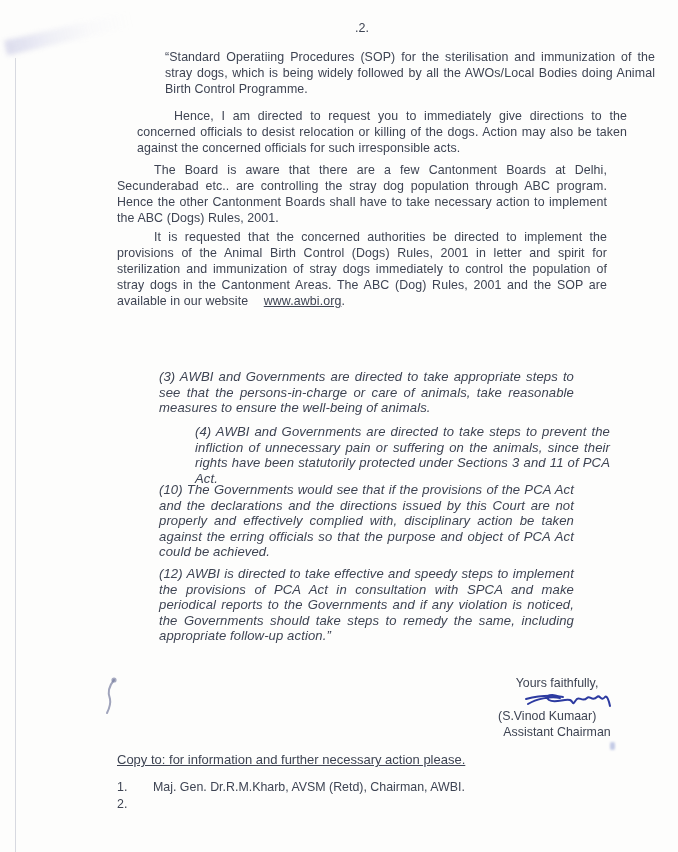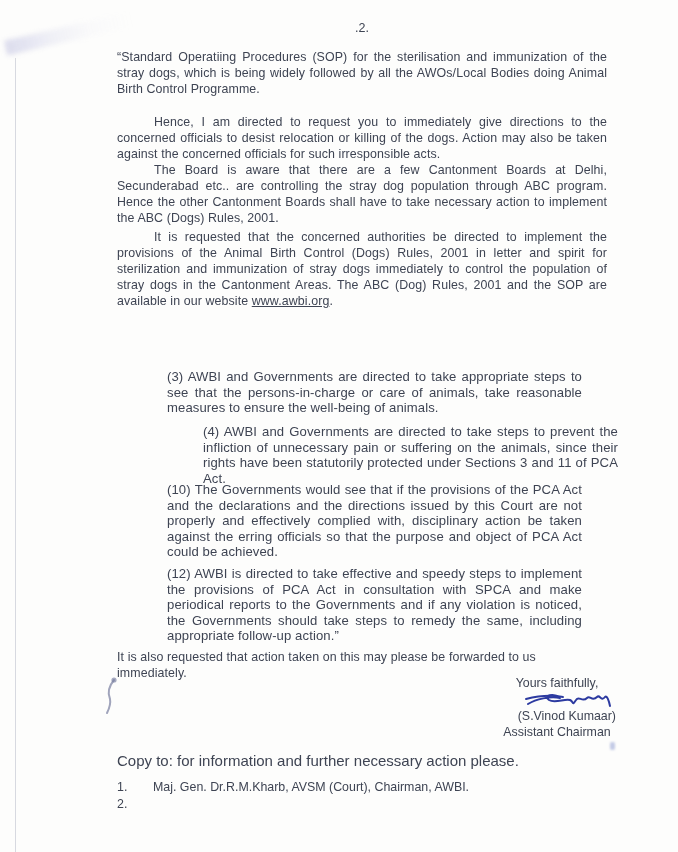--- a/index.html
+++ b/index.html
@@ -21,86 +21,85 @@
   .speck{position:absolute;left:610px;top:742px;width:5px;height:8px;
          background:rgba(90,110,190,.35);filter:blur(1px);border-radius:2px;}
   
   .blk{position:absolute;left:117px;width:490px;
        font-size:12.4px;line-height:15.9px;text-align:justify;
        letter-spacing:.1px;}
   .pagenum{position:absolute;left:117px;width:490px;text-align:center;
            font-size:12.5px;}
   .ind-sm{text-indent:37px;}
   .ind-lg{text-indent:68px;}
-  .quote{position:absolute;left:167px;width:415px;
-         font-size:13.1px;line-height:15.6px;
+  .quote{position:absolute;left:159px;width:415px;
+         font-style:italic;font-size:13.1px;line-height:15.6px;
          text-align:justify;letter-spacing:.1px;}
-  .weblink{text-decoration:underline;}
+  .weblink{text-decoration:underline;margin-left:12px;}
   .sigblock{position:absolute;left:498px;top:676px;width:118px;
             text-align:center;font-size:12.4px;line-height:15.5px;}
   .valediction{position:absolute;left:0;top:0;width:100%;text-align:center;}
   .sig-svg{position:absolute;left:26px;top:13px;}
-  .signer-name{position:absolute;left:0;top:33px;width:100%;text-align:right;}
+  .signer-name{position:absolute;left:0;top:33px;width:100%;text-align:left;}
   .signer-title{position:absolute;left:0;top:49px;width:100%;text-align:center;}
-  .copyhead{position:absolute;left:117px;width:520px;font-size:15px;}
+  .copyhead{position:absolute;left:117px;width:520px;font-size:13px;text-decoration:underline;}
   .copyitem{position:absolute;left:117px;width:520px;display:flex;font-size:12.4px;}
   .copyitem .num{width:36px;flex:none;}
   .tickmark{position:absolute;left:98px;top:675px;}
 </style>
 </head>
 <body>
 
 <div class="sheet">
 
   <div class="smudge"></div>
   <div class="crease"></div>
   <div class="speck"></div>
 
   <div class="pagenum" style="top:21px;">.2.</div>
 
-  <div class="blk" style="top:50px;">“Standard Operatiing Procedures (SOP) for the sterilisation and immunization of the stray dogs, which is being widely followed by all the AWOs/Local Bodies doing Animal Birth Control Programme.</div>
+  <div class="blk" style="top:50px;margin-left:48px;">“Standard Operatiing Procedures (SOP) for the sterilisation and immunization of the stray dogs, which is being widely followed by all the AWOs/Local Bodies doing Animal Birth Control Programme.</div>
 
-  <div class="blk ind-sm" style="top:115px;">Hence, I am directed to request you to immediately give directions to the concerned officials to desist relocation or killing of the dogs. Action may also be taken against the concerned officials for such irresponsible acts.</div>
+  <div class="blk ind-sm" style="top:109px;margin-left:20px;">Hence, I am directed to request you to immediately give directions to the concerned officials to desist relocation or killing of the dogs. Action may also be taken against the concerned officials for such irresponsible acts.</div>
 
   <div class="blk ind-sm" style="top:163px;">The Board is aware that there are a few Cantonment Boards at Delhi, Secunderabad etc.. are controlling the stray dog population through ABC program. Hence the other Cantonment Boards shall have to take necessary action to implement the ABC (Dogs) Rules, 2001.</div>
 
   <div class="blk ind-sm" style="top:230px;">
     <span>It is requested that the concerned authorities be directed to implement the provisions of the Animal Birth Control (Dogs) Rules, 2001 in letter and spirit for sterilization and immunization of stray dogs immediately to control the population of stray dogs in the Cantonment Areas. The ABC (Dog) Rules, 2001 and the SOP are available in our website </span><span class="weblink">www.awbi.org</span><span>.</span>
   </div>
 
 
   <div class="quote" style="top:369px;">(3) AWBI and Governments are directed to take appropriate steps to see that the persons-in-charge or care of animals, take reasonable measures to ensure the well-being of animals.</div>
 
   <div class="quote" style="top:424px;margin-left:36px;">(4) AWBI and Governments are directed to take steps to prevent the infliction of unnecessary pain or suffering on the animals, since their rights have been statutorily protected under Sections 3 and 11 of PCA Act.</div>
 
   <div class="quote" style="top:482px;">(10) The Governments would see that if the provisions of the PCA Act and the declarations and the directions issued by this Court are not properly and effectively complied with, disciplinary action be taken against the erring officials so that the purpose and object of PCA Act could be achieved.</div>
 
   <div class="quote" style="top:566px;">(12) AWBI is directed to take effective and speedy steps to implement the provisions of PCA Act in consultation with SPCA and make periodical reports to the Governments and if any violation is noticed, the Governments should take steps to remedy the same, including appropriate follow-up action.”</div>
 
-  <div class="blk" style="top:650px;text-align:left;">It is also requested that action taken on this may please be forwarded to us immediately.</div>
 
   <svg class="tickmark" width="26" height="42" viewBox="0 0 26 42">
     <circle cx="16" cy="5" r="2.6" fill="rgba(120,126,160,.65)"></circle>
     <path d="M16 5 C11 11 9 17 12 24 C13 29 11 34 9 38" fill="none" stroke="rgba(120,126,160,.7)" stroke-width="2" stroke-linecap="round"></path>
   </svg>
 
   <div class="sigblock">
     <div class="valediction">Yours faithfully,</div>
     <svg class="sig-svg" width="88" height="22" viewBox="0 0 88 22">
       <path d="M2 10 C14 7 28 6 39 8" fill="none" stroke="#2c3aa0" stroke-width="2" stroke-linecap="round"></path>
       <path d="M4 15 C12 10 26 7 36 9 C30 4 19 6 25 11 C31 15 41 9 46 11 C50 13 48 17 52 11 C55 6 58 14 63 9 C66 6 68 13 73 8 C76 5 77 13 81 8 C83 6 85 12 86 17" fill="none" stroke="#2c3aa0" stroke-width="2" stroke-linecap="round" stroke-linejoin="round"></path>
     </svg>
     <div class="signer-name">(S.Vinod Kumaar)</div>
     <div class="signer-title">Assistant Chairman</div>
   </div>
 
   <div class="copyhead" style="top:752px;">Copy to: for information and further necessary action please.</div>
 
   <div class="copyitem" style="top:780px;">
     <span class="num">1.</span>
-    <span class="txt">Maj. Gen. Dr.R.M.Kharb, AVSM (Court), Chairman, AWBI.</span>
+    <span class="txt">Maj. Gen. Dr.R.M.Kharb, AVSM (Retd), Chairman, AWBI.</span>
   </div>
 
   <div class="copyitem" style="top:797px;">
     <span class="num">2.</span>
   </div>
 
 </div>
 
 </body></html>

